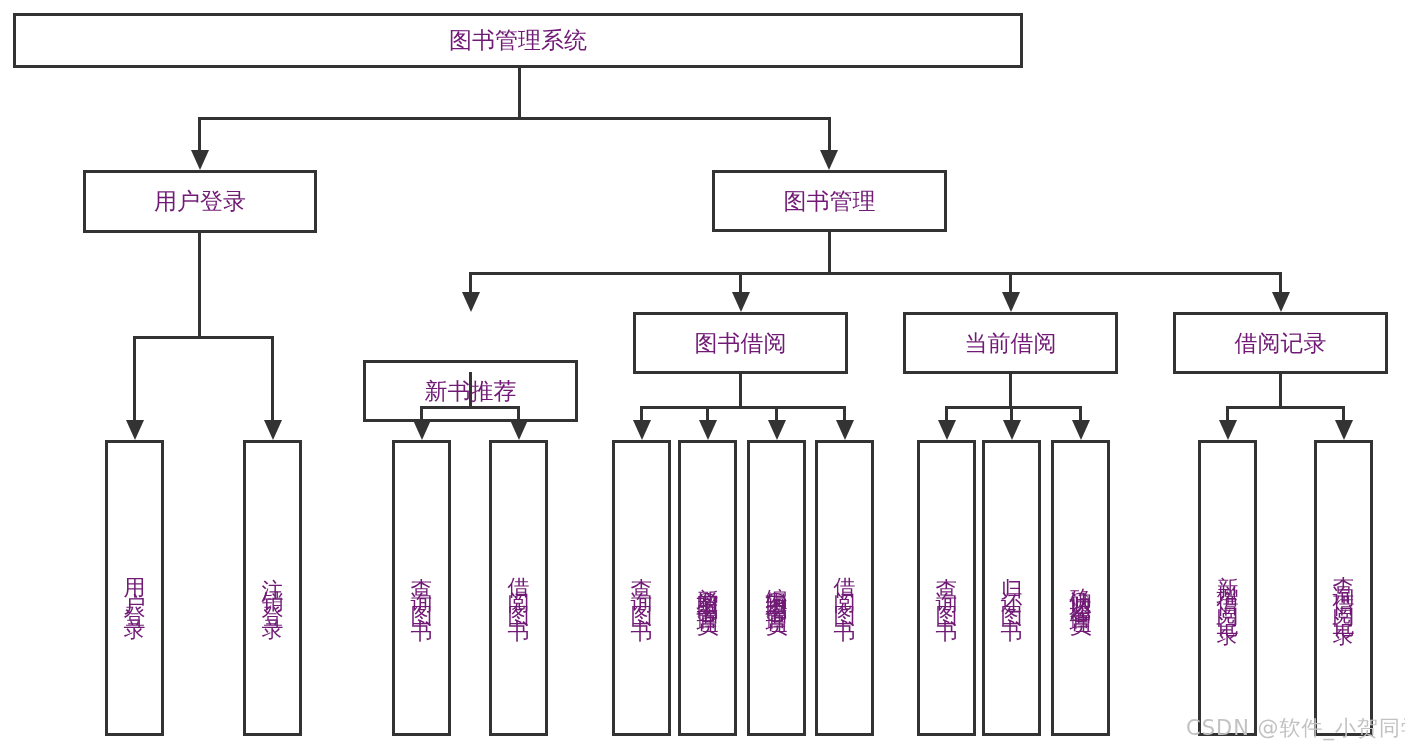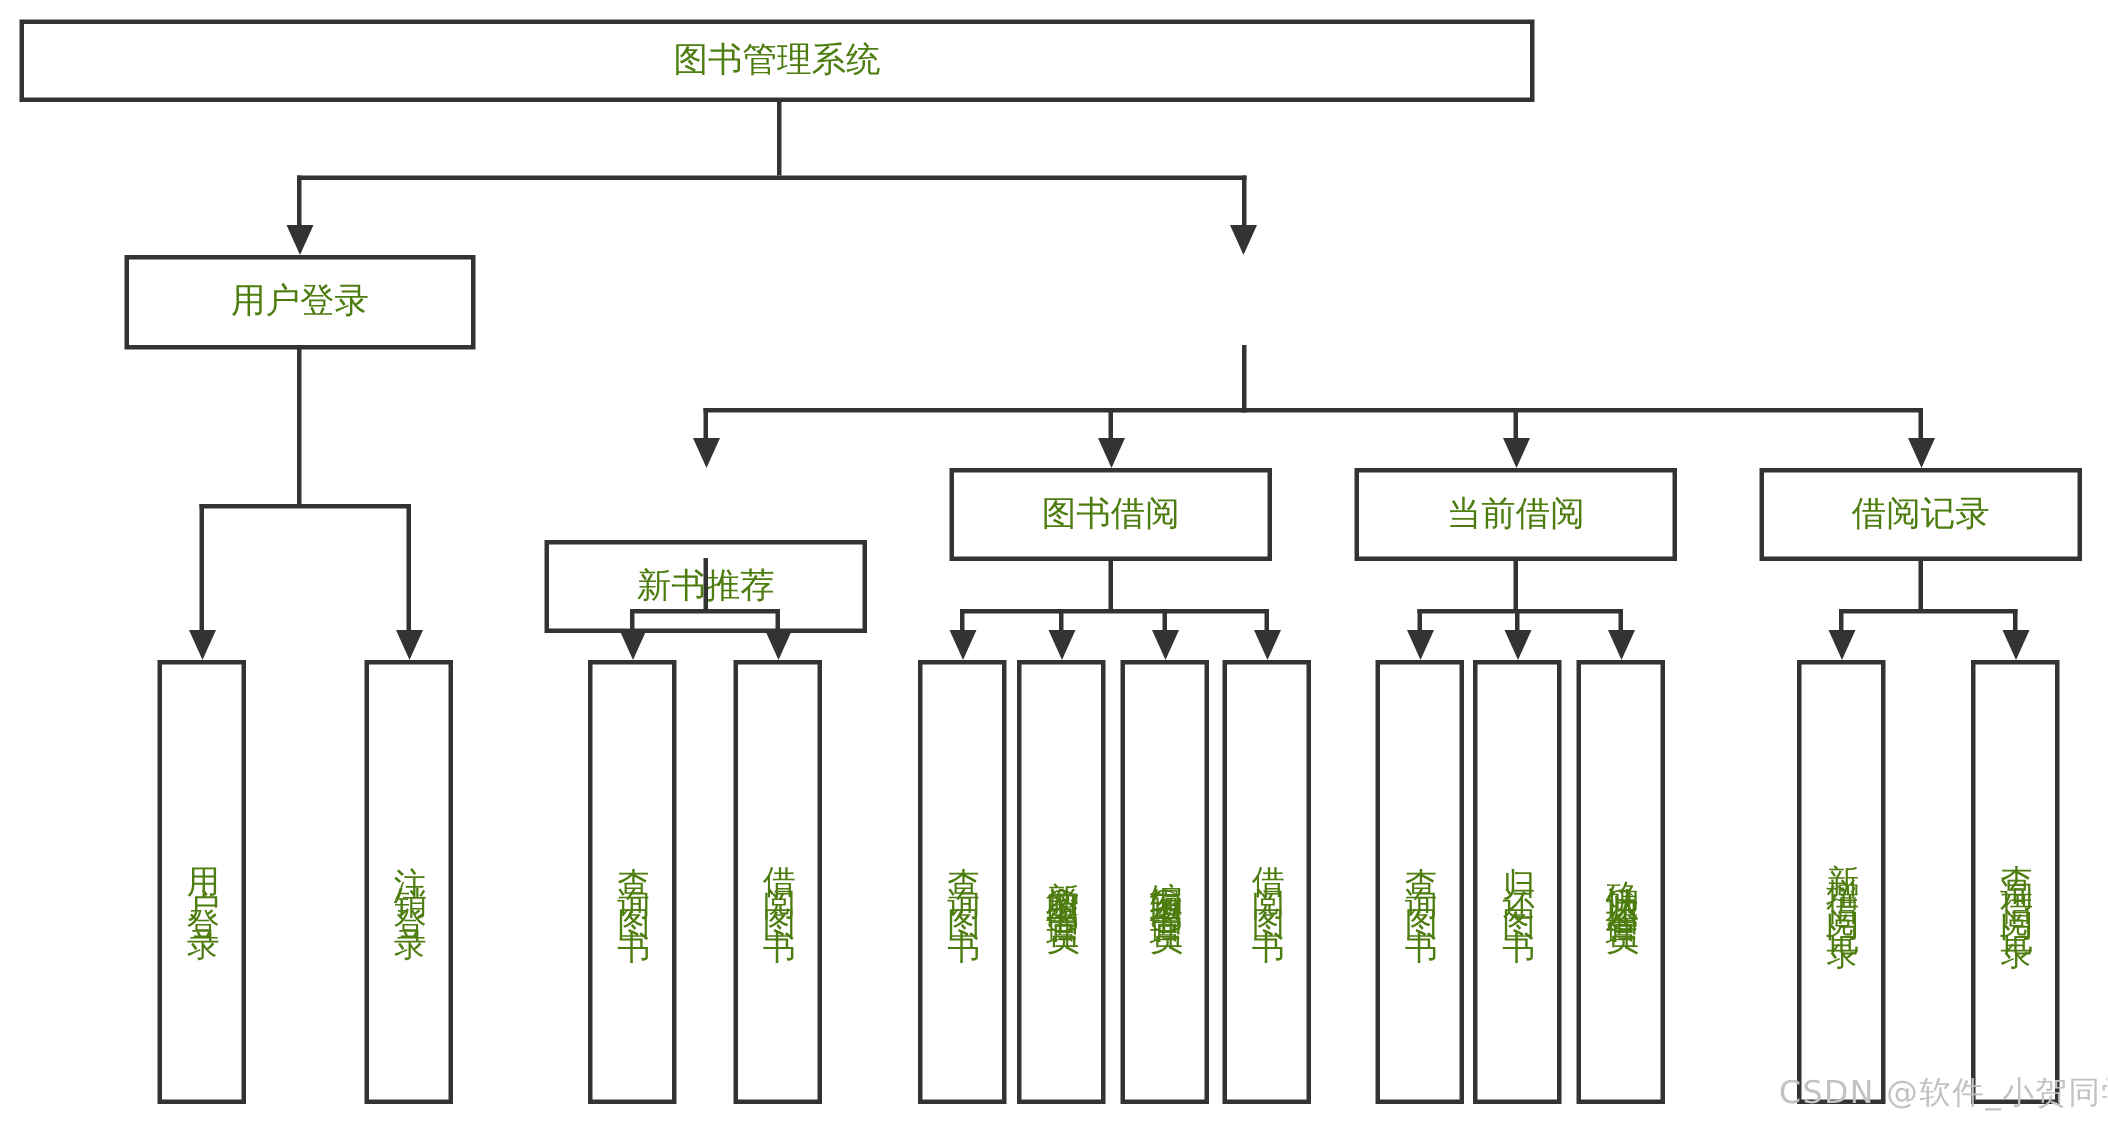--- a/index.html
+++ b/index.html
@@ -1,20 +1,20 @@
 <!DOCTYPE html>
 <html><head>
 <meta charset="utf-8">
 <style>
   html,body{margin:0;padding:0;background:#ffffff;}
   body{font-family:"DejaVu Sans","Liberation Sans",sans-serif;}
   .canvas{position:relative;width:1405px;height:747px;background:#ffffff;overflow:hidden;}
   .box{position:absolute;box-sizing:border-box;border:3px solid #333333;background:#ffffff;
        display:flex;align-items:center;justify-content:center;
-       color:#4d7c0f;font-size:23px;line-height:1;white-space:nowrap;}
+       color:#701a75;font-size:23px;line-height:1;white-space:nowrap;}
   .l3{top:312px;width:215px;height:62px;}
   .vbox{top:440px;width:59px;height:296px;writing-mode:vertical-rl;text-orientation:mixed;
         font-size:22px;white-space:normal;}
   .ls14{letter-spacing:14px;}
   .ls10{letter-spacing:10px;}
   .ls4{letter-spacing:4px;}
   .h,.v{position:absolute;background:#333333;}
   .h{height:3px;}
   .v{width:3px;}
   .ar{position:absolute;width:0;height:0;border-left:9px solid transparent;
@@ -30,20 +30,21 @@
   <div class="box" style="left:13px;top:13px;width:1010px;height:55px;">图书管理系统</div>
 
   <div class="v" style="left:518px;top:66px;height:51px;"></div>
   <div class="h" style="left:198px;top:117px;width:633px;"></div>
   <div class="v" style="left:198px;top:117px;height:35px;"></div>
   <div class="ar" style="left:191px;top:150px;"></div>
   <div class="v" style="left:828px;top:117px;height:35px;"></div>
   <div class="ar" style="left:820px;top:150px;"></div>
 
   <div class="box" style="left:83px;top:170px;width:234px;height:63px;">用户登录</div>
+  <div class="box" style="left:712px;top:170px;width:235px;height:62px;">图书管理</div>
 
   <div class="v" style="left:198px;top:230px;height:106px;"></div>
   <div class="h" style="left:133px;top:336px;width:141px;"></div>
   <div class="v" style="left:133px;top:336px;height:86px;"></div>
   <div class="ar" style="left:126px;top:420px;"></div>
   <div class="v" style="left:271px;top:336px;height:86px;"></div>
   <div class="ar" style="left:264px;top:420px;"></div>
 
   <div class="v" style="left:828px;top:230px;height:45px;"></div>
   <div class="h" style="left:469px;top:272px;width:813px;"></div>

